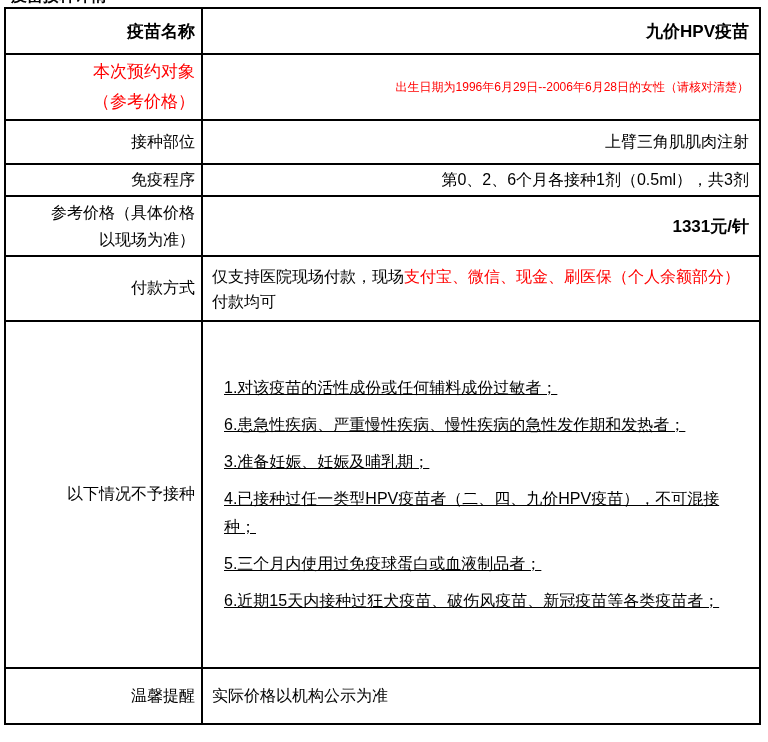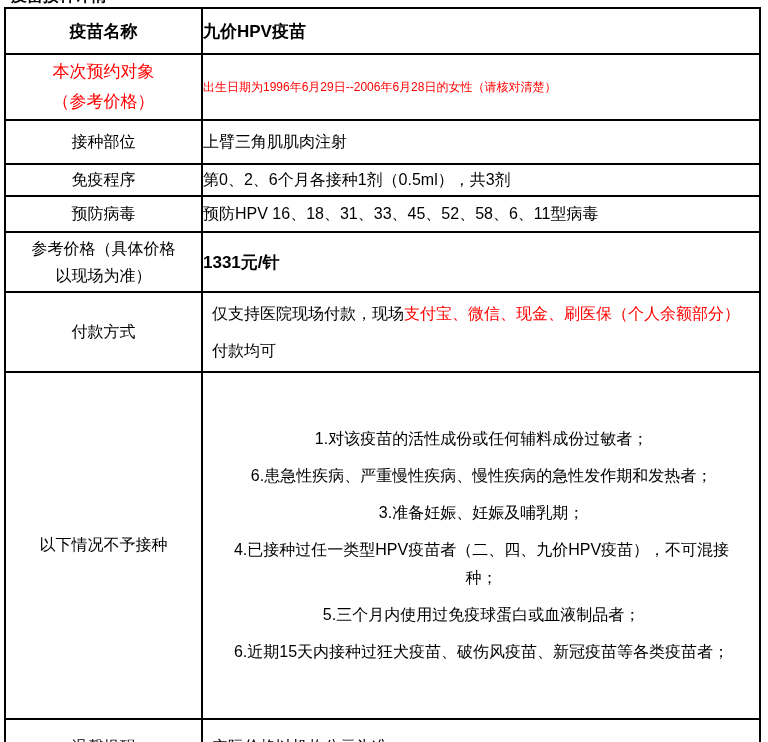--- a/index.html
+++ b/index.html
@@ -40,50 +40,51 @@
     table-layout: fixed;
   }
   td {
     border: 2px solid #000000;
     font-size: 16px;
     color: #000000;
     vertical-align: middle;
     background: #ffffff;
   }
   td.label {
-    text-align: center;
+    text-align: right;
     padding: 2px 6px;
   }
   td.value {
-    text-align: left;
-    padding: 2px 0;
+    text-align: right;
+    padding: 2px 10px;
   }
   td.value.left {
     text-align: left;
     padding: 2px 8px 2px 9px;
   }
   .bold { font-weight: bold; font-size: 17px; }
   .red  { color: #ff0000; }
 
   
   .two-line-label span { display: block; line-height: 30px; font-size: 17px; }
   .red-value { font-size: 12px; line-height: 30px; padding: 2px 14px; }
 
   
   .pre-line { white-space: pre-line; line-height: 27px; }
 
   
-  .payment-text { line-height: 37px; }
+  .payment-text { line-height: 25px; }
 
   
   .contra-cell { vertical-align: middle; }
   .contra-cell p {
     line-height: 28px;
-    margin: 9px 6px;
-    text-align: center;
+    margin: 9px 12px;
+    text-align: left;
+    text-decoration: underline;
   }
 </style>
 </head>
 <body>
 
 <div class="clipped-top">
   <span>疫苗接种详情</span>
 </div>
 
 <table class="vaccine-table">
@@ -109,24 +110,20 @@
   <tr style="height:44px">
     <td class="label">接种部位</td>
     <td class="value">上臂三角肌肌肉注射</td>
   </tr>
 
   <tr style="height:32px">
     <td class="label">免疫程序</td>
     <td class="value">第0、2、6个月各接种1剂（0.5ml），共3剂</td>
   </tr>
 
-  <tr style="height:36px">
-    <td class="label">预防病毒</td>
-    <td class="value">预防HPV 16、18、31、33、45、52、58、6、11型病毒</td>
-  </tr>
 
   <tr style="height:55px">
     <td class="label pre-line">参考价格（具体价格
 以现场为准）</td>
     <td class="value bold">1331元/针</td>
   </tr>
 
   <tr style="height:65px">
     <td class="label">付款方式</td>
     <td class="value left payment-text">

